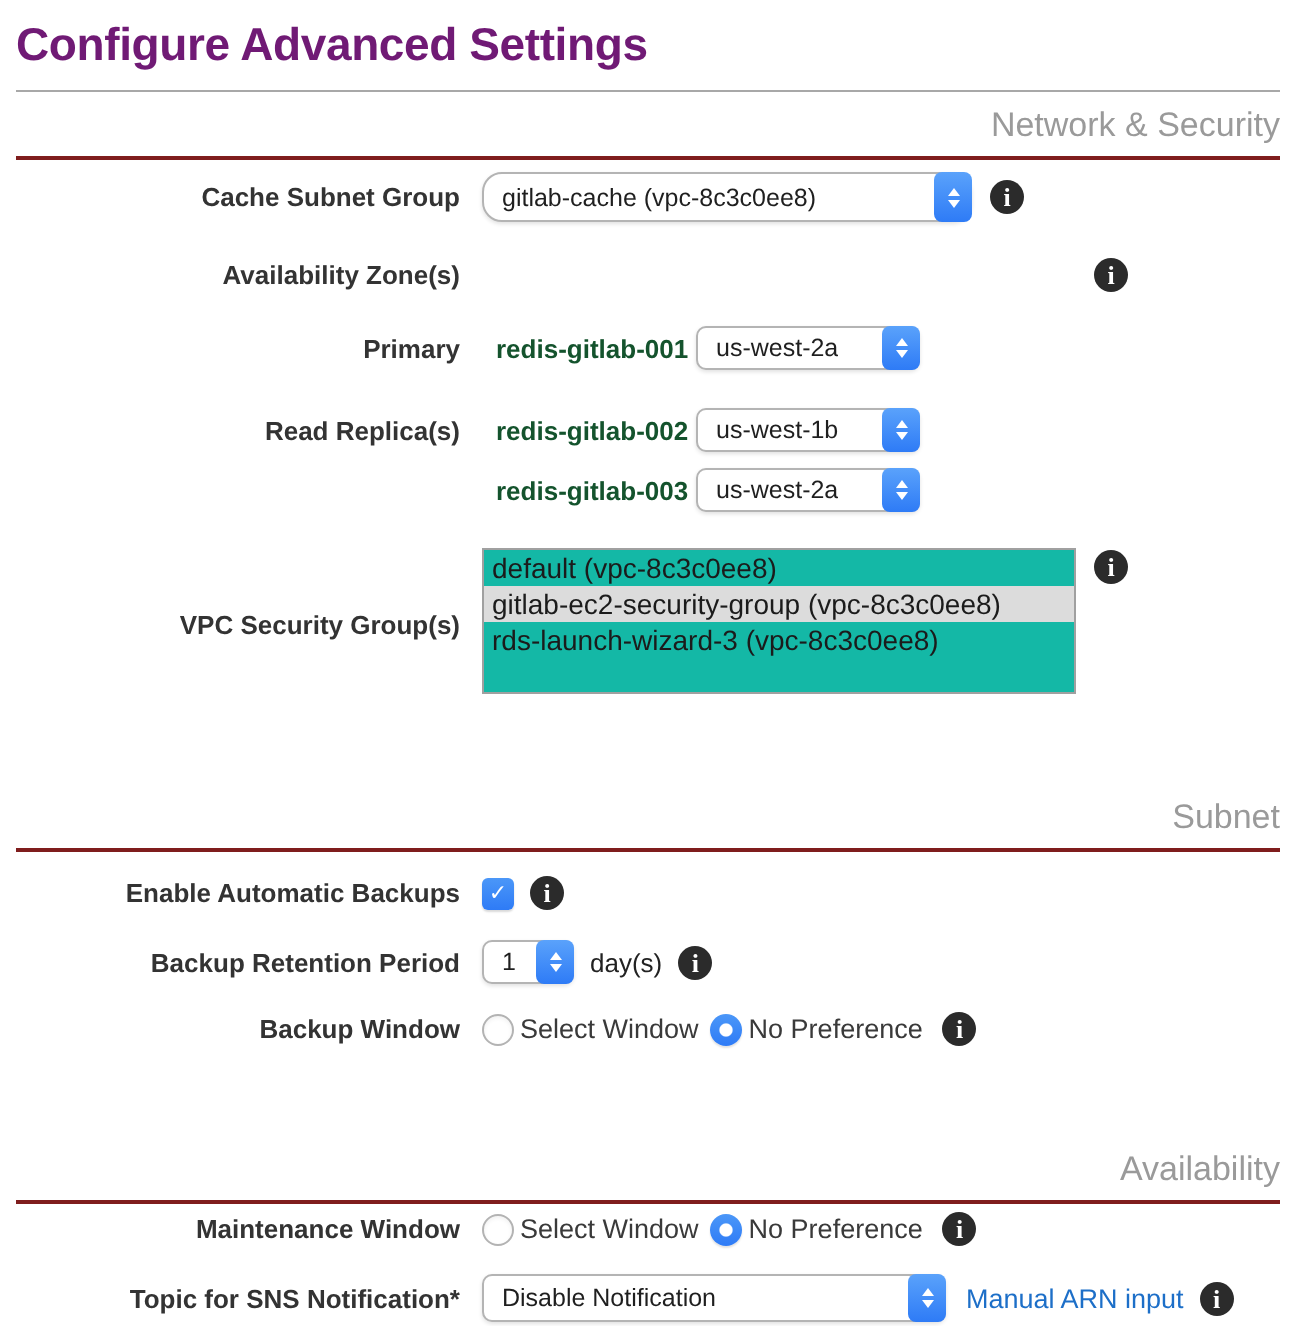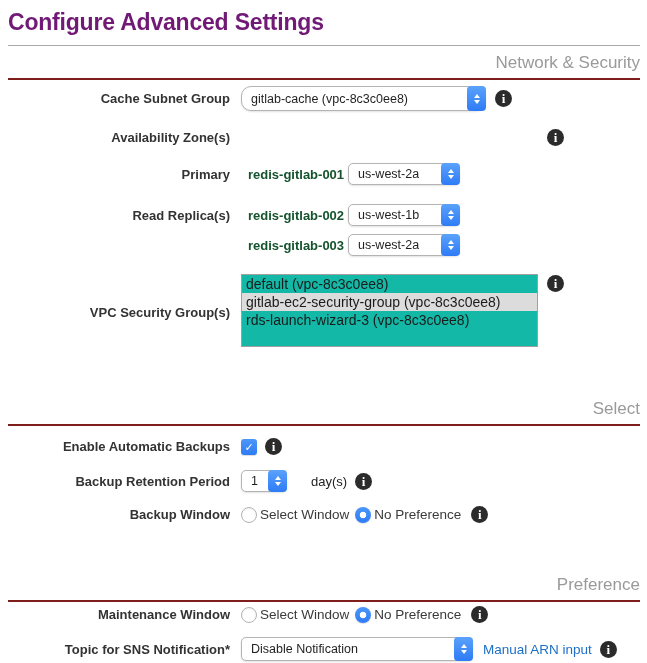--- a/index.html
+++ b/index.html
@@ -79,21 +79,21 @@
     box-shadow: 0 1px 1px rgba(0,0,0,0.15);
   }
   .radio { width: 16px; height: 16px; border-radius: 50%; flex: 0 0 16px; }
   .radio--off { background: #fff; border: 1px solid #b3b3b3; box-shadow: inset 0 1px 2px rgba(0,0,0,0.06); }
   .radio--on  {
     background: radial-gradient(circle at 50% 50%, #ffffff 0 3px, rgba(255,255,255,0) 3.6px),
                 linear-gradient(#4b97f8, var(--accent-blue, #2e7bf6));
     box-shadow: 0 1px 1px rgba(0,0,0,0.12);
   }
   .radio-label { font-size: 13.5px; color: #3a3a3a; margin: 0 2px 0 3px; white-space: nowrap; }
-  .unit { font-size: 13px; color: #222; margin-left: 24px; }
+  .unit { font-size: 13px; color: #222; margin-left: 8px; }
   .link { font-size: 13.5px; font-weight: 400; color: var(--link-blue, #1d6fc8); margin-left: 10px; text-decoration: none; white-space: nowrap; cursor: pointer; }
   .spacer-list { width: 297px; height: 1px; }
 </style>
 </head>
 <body>
 
 <div class="page">
 
   <h1 class="title">Configure Advanced Settings</h1>
   <div class="title-rule"></div>
@@ -169,21 +169,21 @@
     <div class="row-content">
       <div class="listbox">
         <div class="option">default (vpc-8c3c0ee8)</div>
         <div class="option selected">gitlab-ec2-security-group (vpc-8c3c0ee8)</div>
         <div class="option">rds-launch-wizard-3 (vpc-8c3c0ee8)</div>
       </div>
       <span class="info-icon" style="margin-top:1px">i</span>
     </div>
   </div>
 
-  <h2 class="section-heading gap">Select</h2>
+  <h2 class="section-heading gap">Subnet</h2>
 
   <div class="form-row" style="margin-top:12px">
     <div class="row-label">Enable Automatic Backups</div>
     <div class="row-content">
       <span class="checkbox">✓</span>
       <span class="info-icon" style="margin-left:8px">i</span>
     </div>
   </div>
 
   <div class="form-row" style="margin-top:15px">
@@ -205,21 +205,21 @@
     <div class="row-label">Backup Window</div>
     <div class="row-content">
       <span class="radio radio--off"></span>
       <span class="radio-label">Select Window</span>
       <span class="radio radio--on" style="margin-left:4px"></span>
       <span class="radio-label">No Preference</span>
       <span class="info-icon" style="margin-left:8px">i</span>
     </div>
   </div>
 
-  <h2 class="section-heading gap">Preference</h2>
+  <h2 class="section-heading gap">Availability</h2>
 
   <div class="form-row" style="margin-top:4px">
     <div class="row-label">Maintenance Window</div>
     <div class="row-content">
       <span class="radio radio--off"></span>
       <span class="radio-label">Select Window</span>
       <span class="radio radio--on" style="margin-left:4px"></span>
       <span class="radio-label">No Preference</span>
       <span class="info-icon" style="margin-left:8px">i</span>
     </div>

